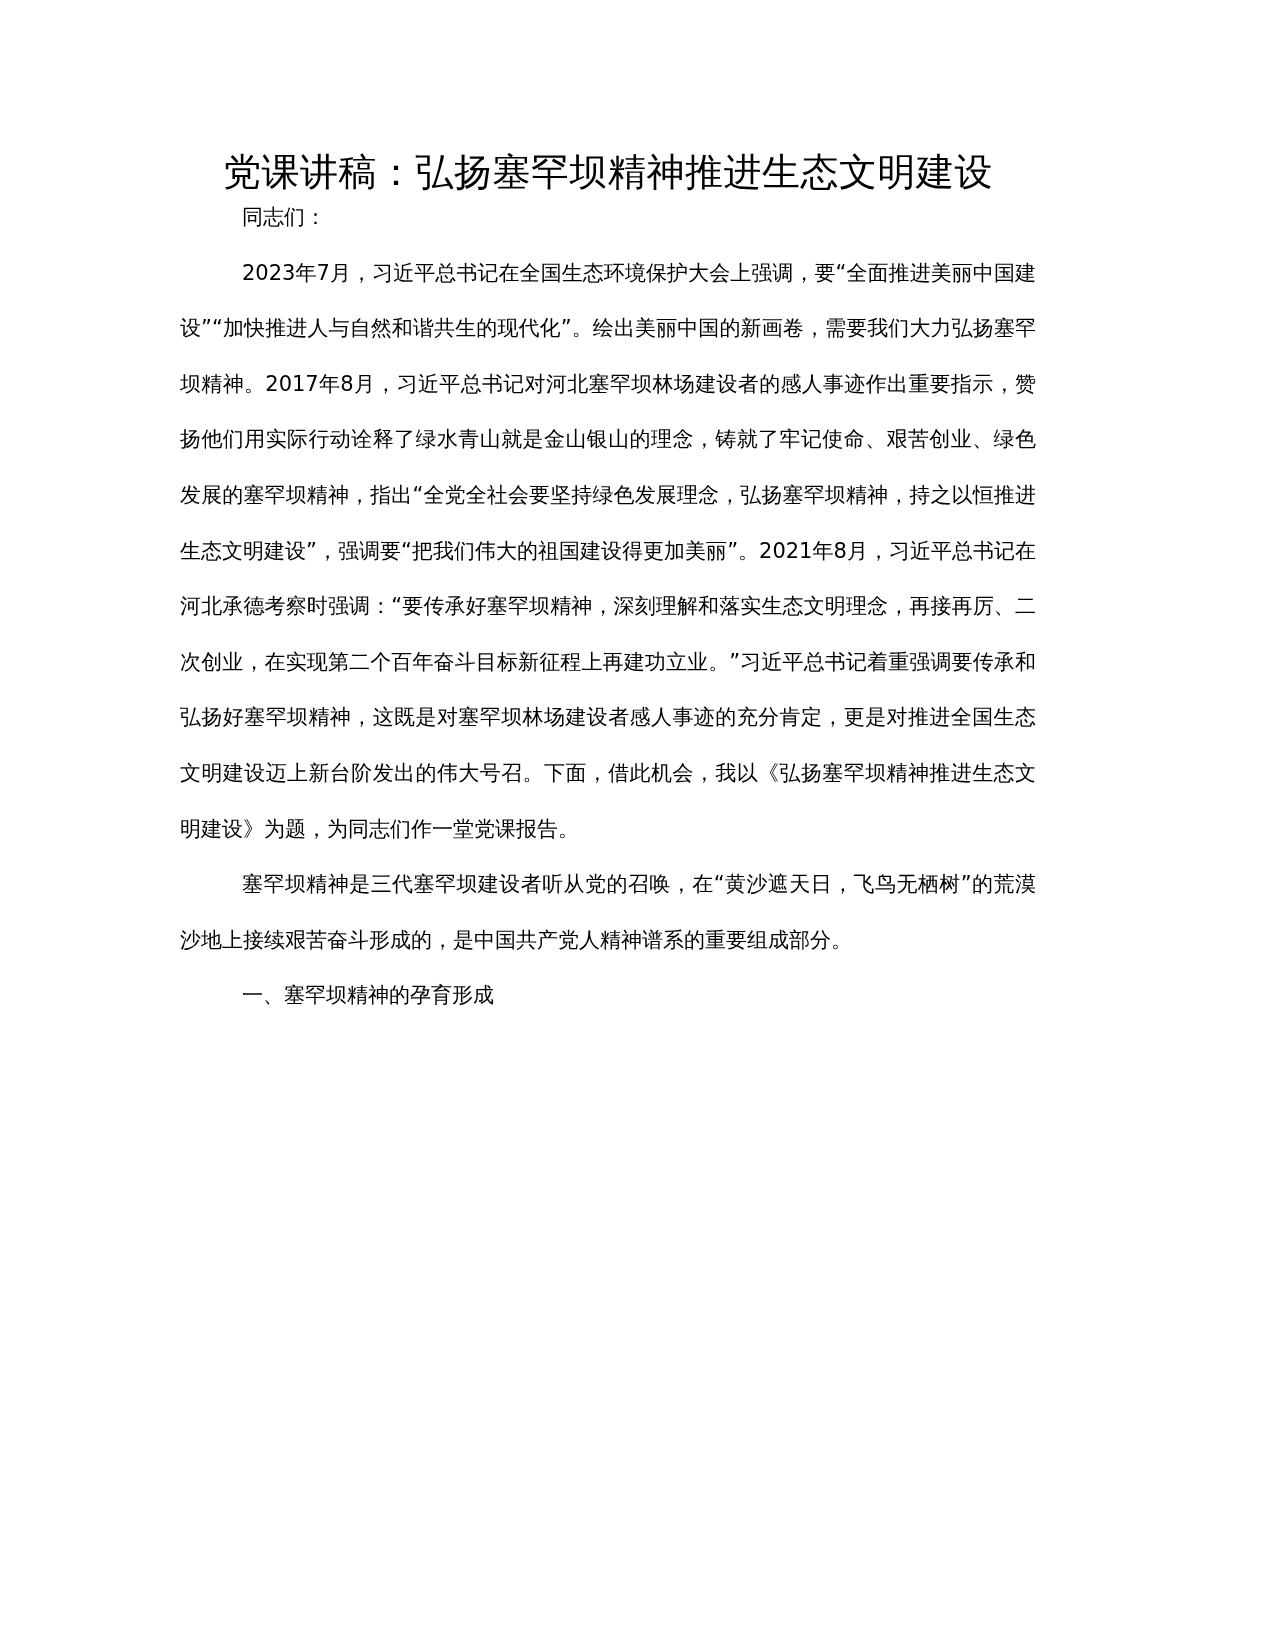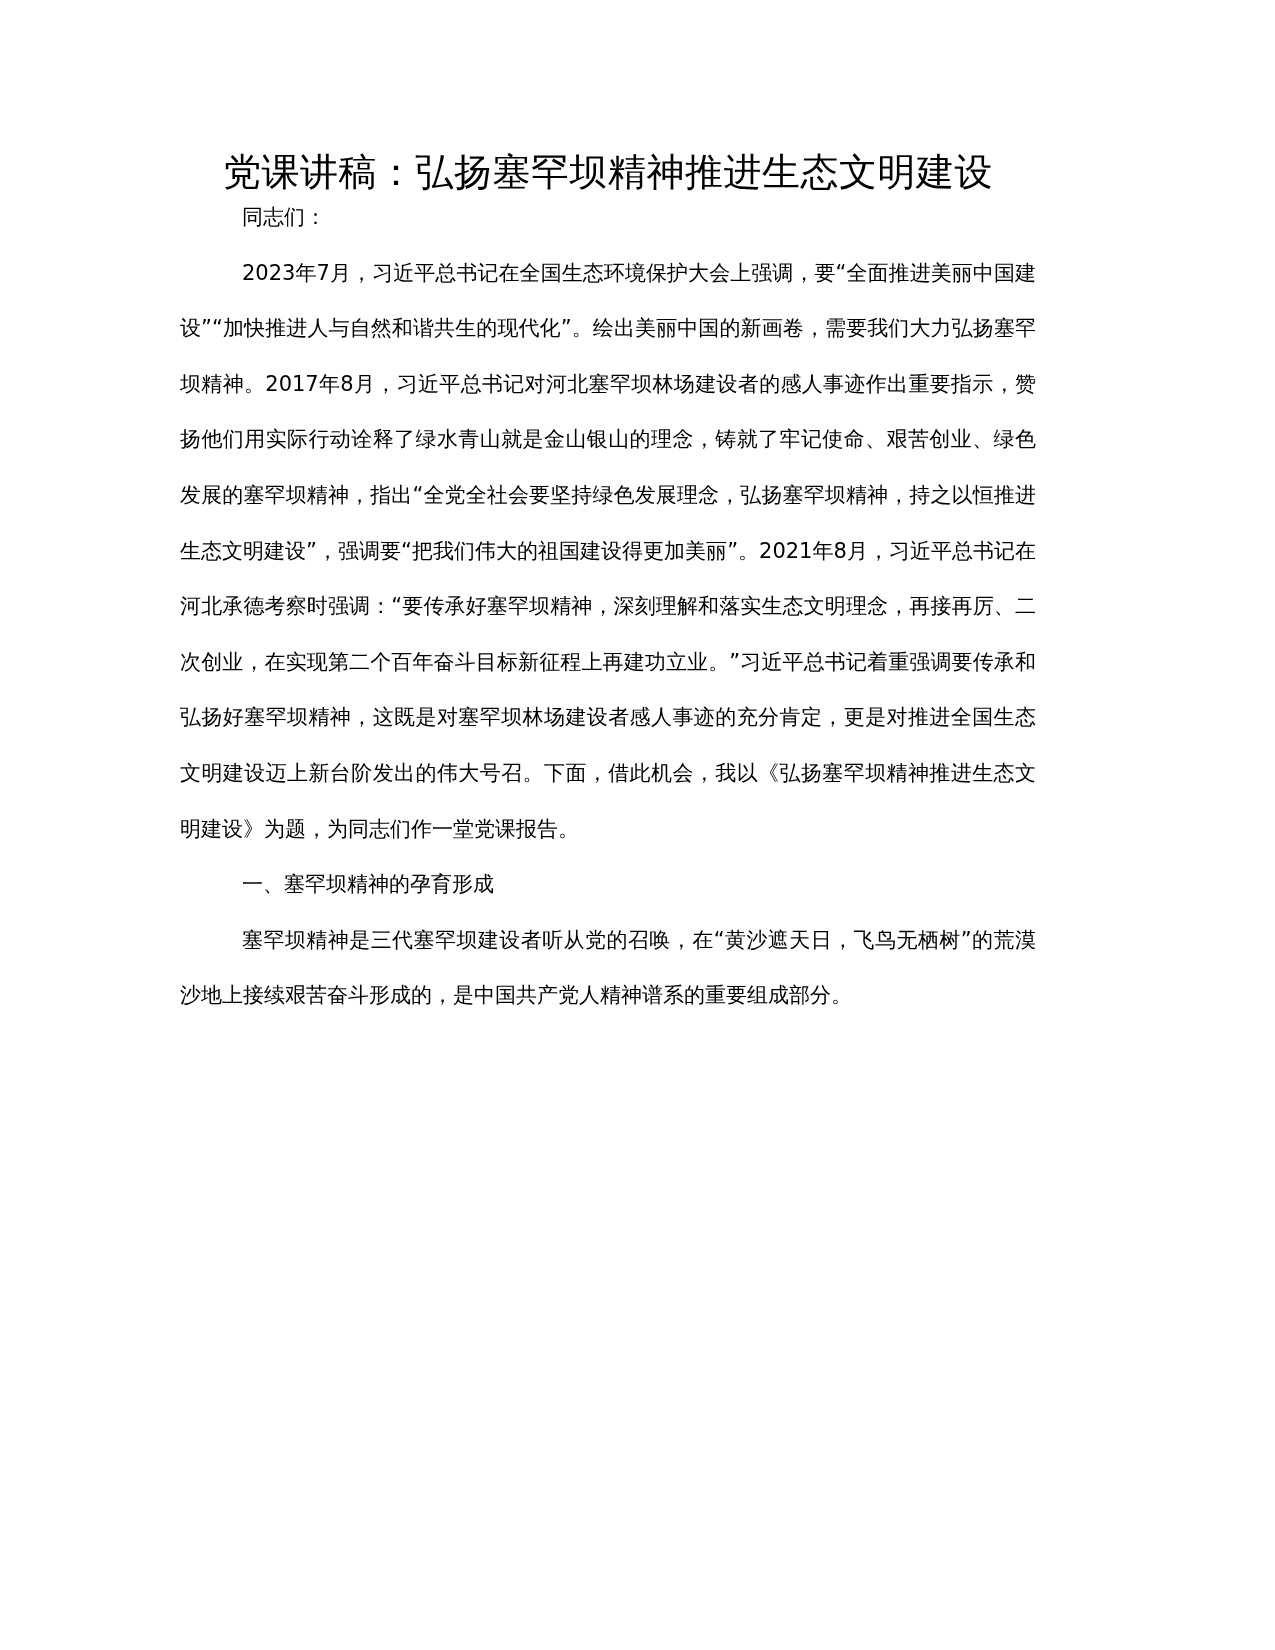--- a/index.html
+++ b/index.html
@@ -23,16 +23,16 @@
   .body p.greet { margin-bottom: 0; }
 </style>
 </head>
 <body>
 
 <div class="page">
   <div class="title">党课讲稿：弘扬塞罕坝精神推进生态文明建设</div>
   <div class="body">
     <p class="greet">同志们：</p>
     <p>2023年7月，习近平总书记在全国生态环境保护大会上强调，要“全面推进美丽中国建设”“加快推进人与自然和谐共生的现代化”。绘出美丽中国的新画卷，需要我们大力弘扬塞罕坝精神。2017年8月，习近平总书记对河北塞罕坝林场建设者的感人事迹作出重要指示，赞扬他们用实际行动诠释了绿水青山就是金山银山的理念，铸就了牢记使命、艰苦创业、绿色发展的塞罕坝精神，指出“全党全社会要坚持绿色发展理念，弘扬塞罕坝精神，持之以恒推进生态文明建设”，强调要“把我们伟大的祖国建设得更加美丽”。2021年8月，习近平总书记在河北承德考察时强调：“要传承好塞罕坝精神，深刻理解和落实生态文明理念，再接再厉、二次创业，在实现第二个百年奋斗目标新征程上再建功立业。”习近平总书记着重强调要传承和弘扬好塞罕坝精神，这既是对塞罕坝林场建设者感人事迹的充分肯定，更是对推进全国生态文明建设迈上新台阶发出的伟大号召。下面，借此机会，我以《弘扬塞罕坝精神推进生态文明建设》为题，为同志们作一堂党课报告。</p>
+    <p>塞罕坝精神是三代塞罕坝建设者听从党的召唤，在“黄沙遮天日，飞鸟无栖树”的荒漠沙地上接续艰苦奋斗形成的，是中国共产党人精神谱系的重要组成部分。</p>
     <p>一、塞罕坝精神的孕育形成</p>
-    <p>塞罕坝精神是三代塞罕坝建设者听从党的召唤，在“黄沙遮天日，飞鸟无栖树”的荒漠沙地上接续艰苦奋斗形成的，是中国共产党人精神谱系的重要组成部分。</p>
   </div>
 </div>
 
 </body></html>

